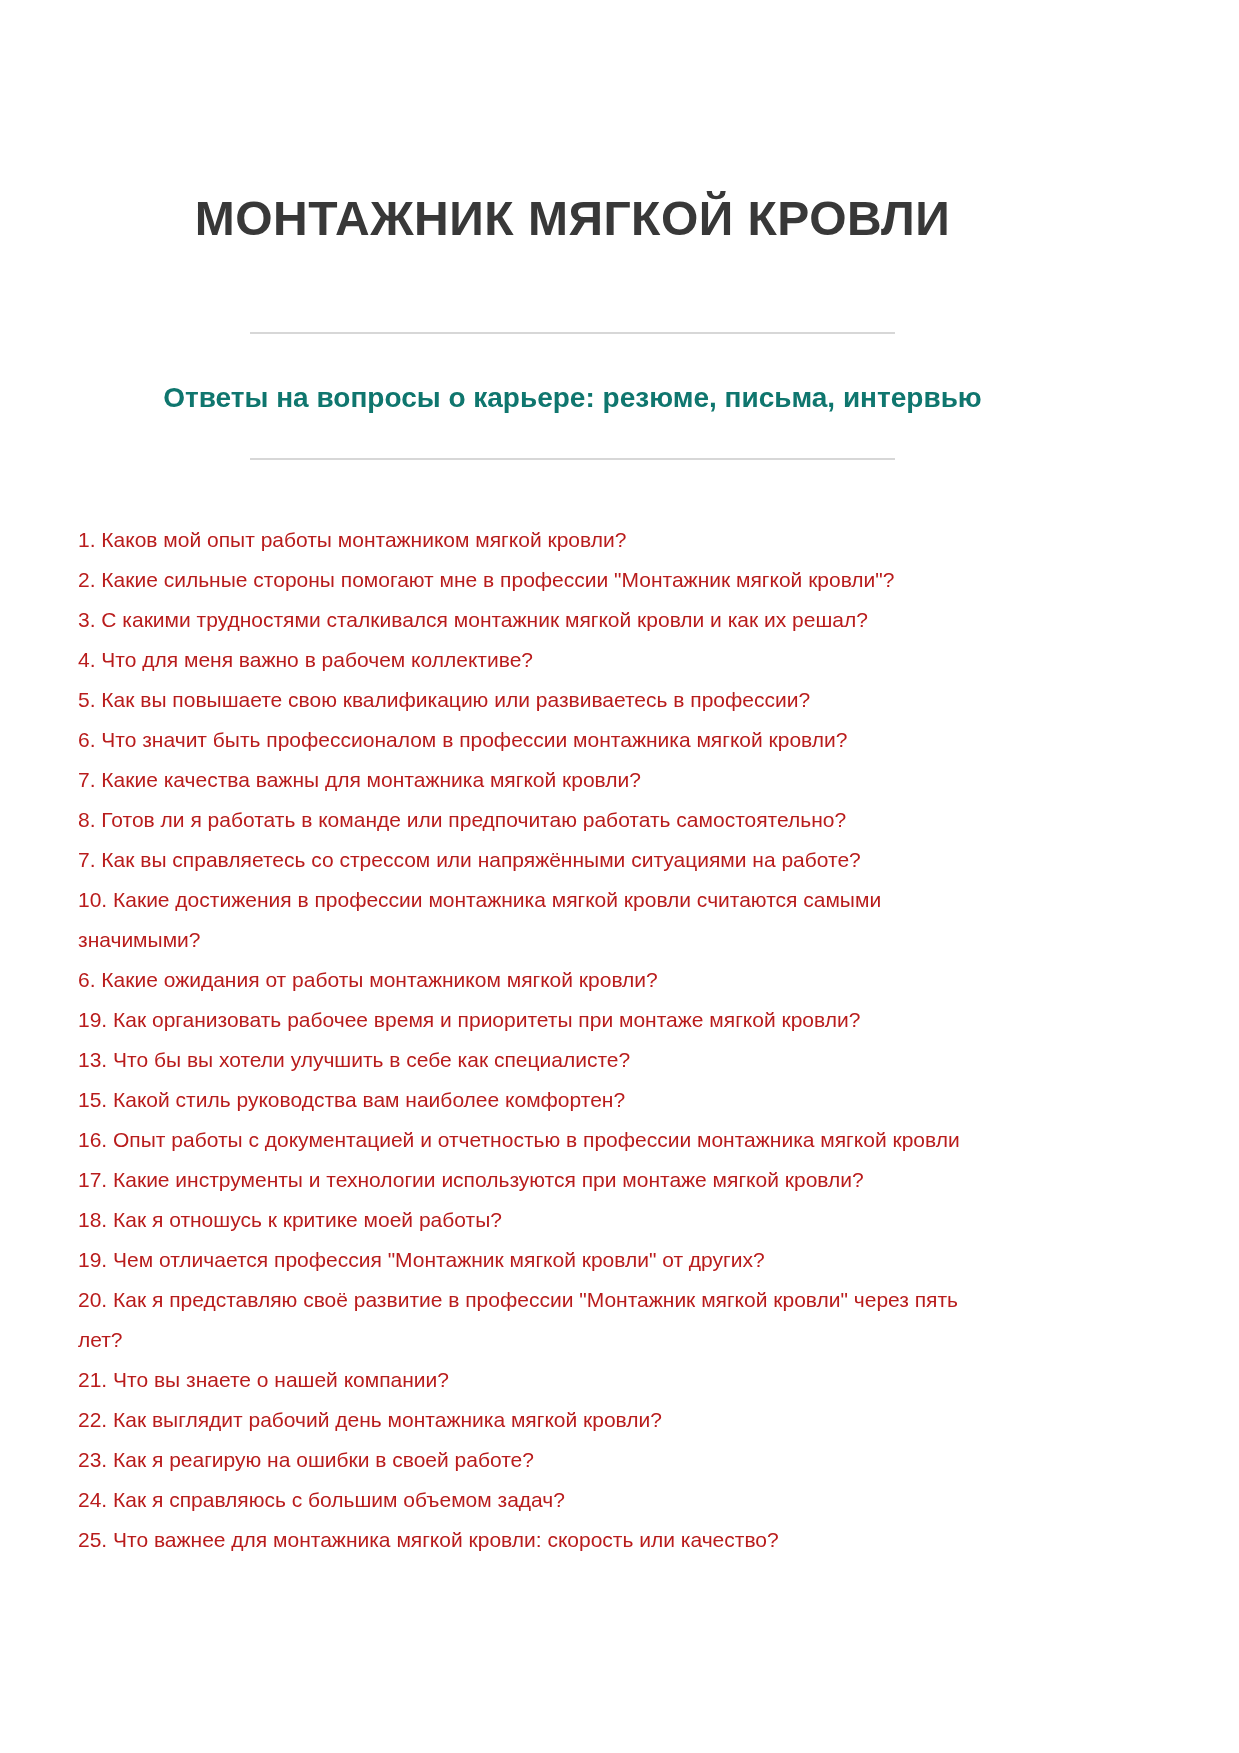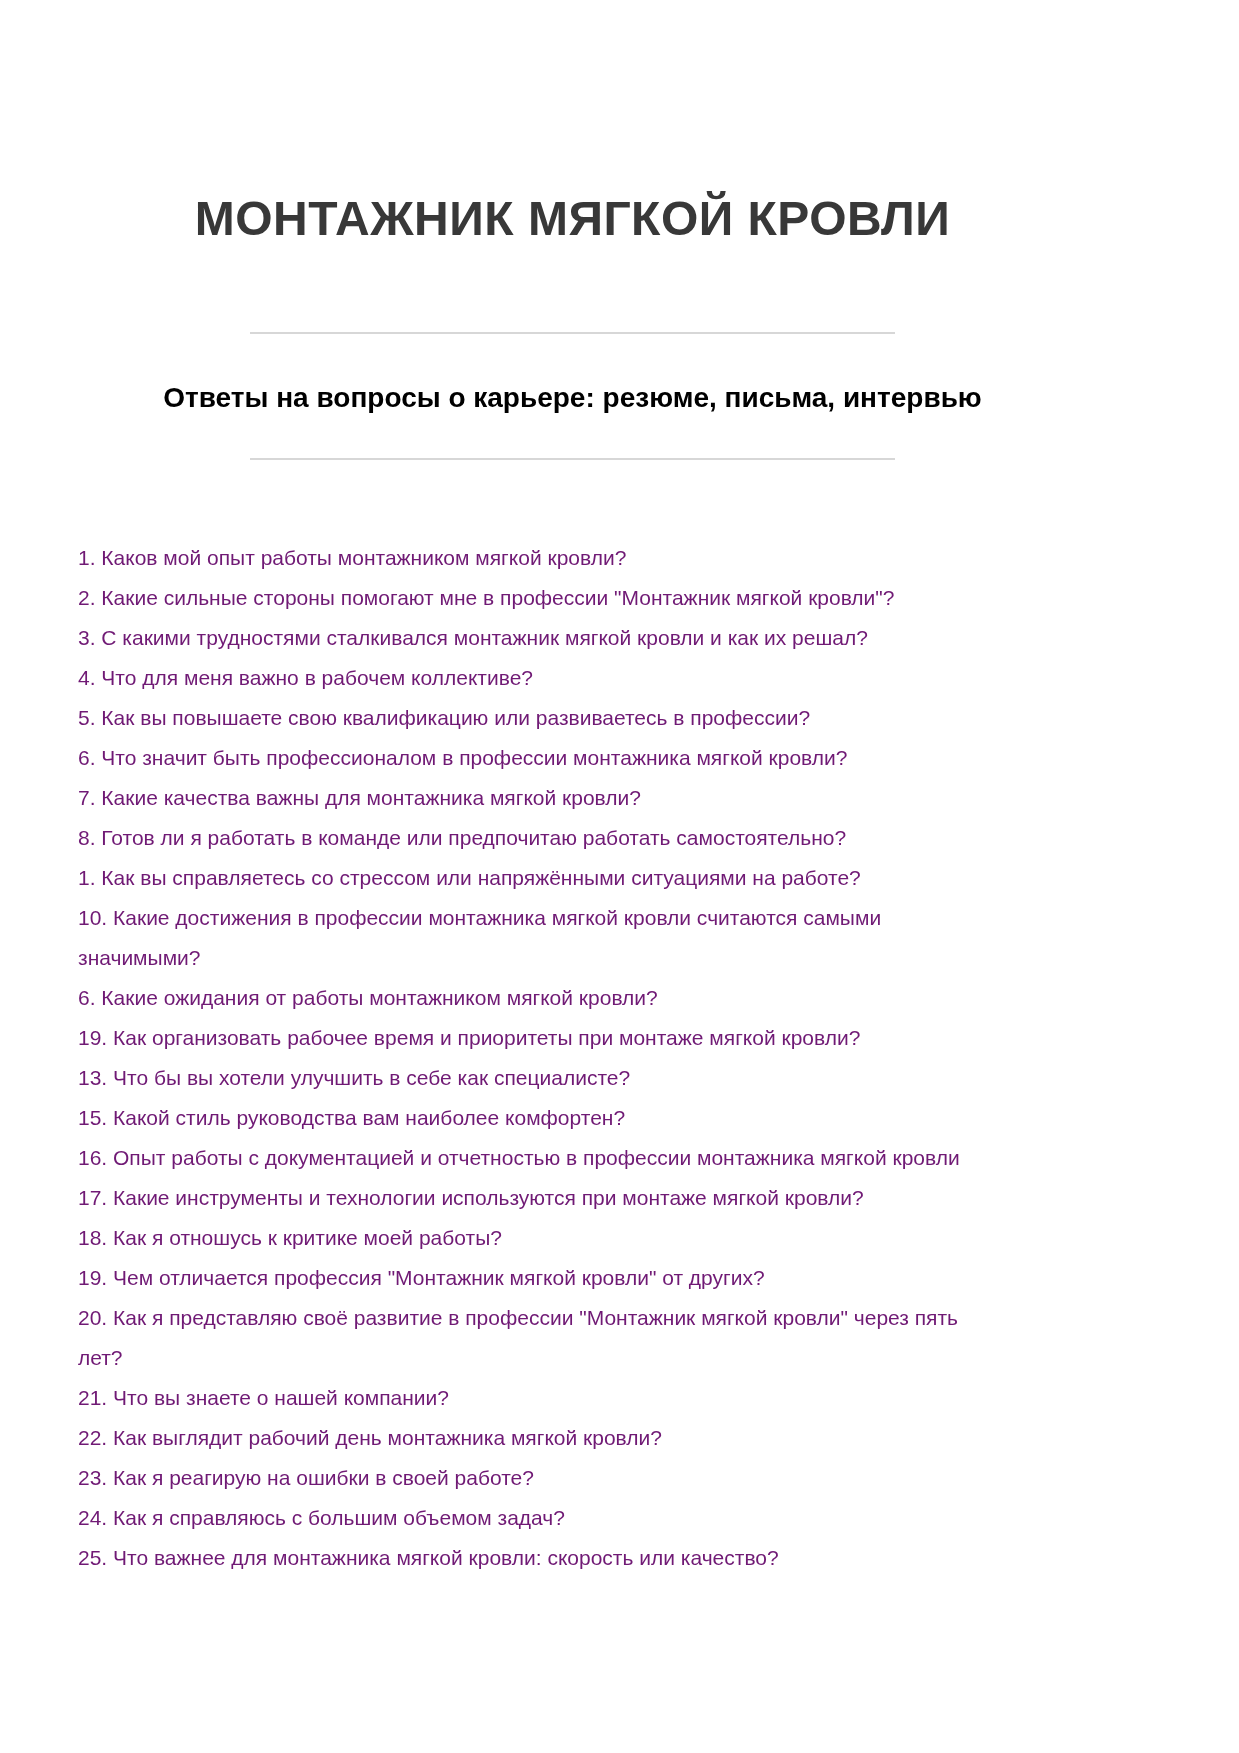--- a/index.html
+++ b/index.html
@@ -32,28 +32,28 @@
     height: 0;
   }
   .divider-1 { margin-top: 84px; }
   .divider-2 { margin-top: 41px; }
   .doc-subtitle {
     margin: 45px 60px 0;
     text-align: center;
     font-size: 28px;
     line-height: 38px;
     font-weight: 600;
-    color: #000000;
+    color: #0f766e;
   }
   .question-list {
-    margin-top: 78px;
+    margin-top: 60px;
     padding: 0 70px 0 78px;
     font-size: 21px;
     line-height: 40px;
-    color: #701a75;
+    color: #b91c1c;
   }
   .question {
     white-space: pre-line; 
   }
 </style>
 </head>
 <body>
 
 <div class="page">
   <h1 class="doc-title">МОНТАЖНИК МЯГКОЙ КРОВЛИ</h1>
@@ -66,21 +66,21 @@
 
   <div class="question-list">
       <div class="question">1. Каков мой опыт работы монтажником мягкой кровли?</div>
       <div class="question">2. Какие сильные стороны помогают мне в профессии "Монтажник мягкой кровли"?</div>
       <div class="question">3. С какими трудностями сталкивался монтажник мягкой кровли и как их решал?</div>
       <div class="question">4. Что для меня важно в рабочем коллективе?</div>
       <div class="question">5. Как вы повышаете свою квалификацию или развиваетесь в профессии?</div>
       <div class="question">6. Что значит быть профессионалом в профессии монтажника мягкой кровли?</div>
       <div class="question">7. Какие качества важны для монтажника мягкой кровли?</div>
       <div class="question">8. Готов ли я работать в команде или предпочитаю работать самостоятельно?</div>
-      <div class="question">1. Как вы справляетесь со стрессом или напряжёнными ситуациями на работе?</div>
+      <div class="question">7. Как вы справляетесь со стрессом или напряжёнными ситуациями на работе?</div>
       <div class="question">10. Какие достижения в профессии монтажника мягкой кровли считаются самыми
 значимыми?</div>
       <div class="question">6. Какие ожидания от работы монтажником мягкой кровли?</div>
       <div class="question">19. Как организовать рабочее время и приоритеты при монтаже мягкой кровли?</div>
       <div class="question">13. Что бы вы хотели улучшить в себе как специалисте?</div>
       <div class="question">15. Какой стиль руководства вам наиболее комфортен?</div>
       <div class="question">16. Опыт работы с документацией и отчетностью в профессии монтажника мягкой кровли</div>
       <div class="question">17. Какие инструменты и технологии используются при монтаже мягкой кровли?</div>
       <div class="question">18. Как я отношусь к критике моей работы?</div>
       <div class="question">19. Чем отличается профессия "Монтажник мягкой кровли" от других?</div>

